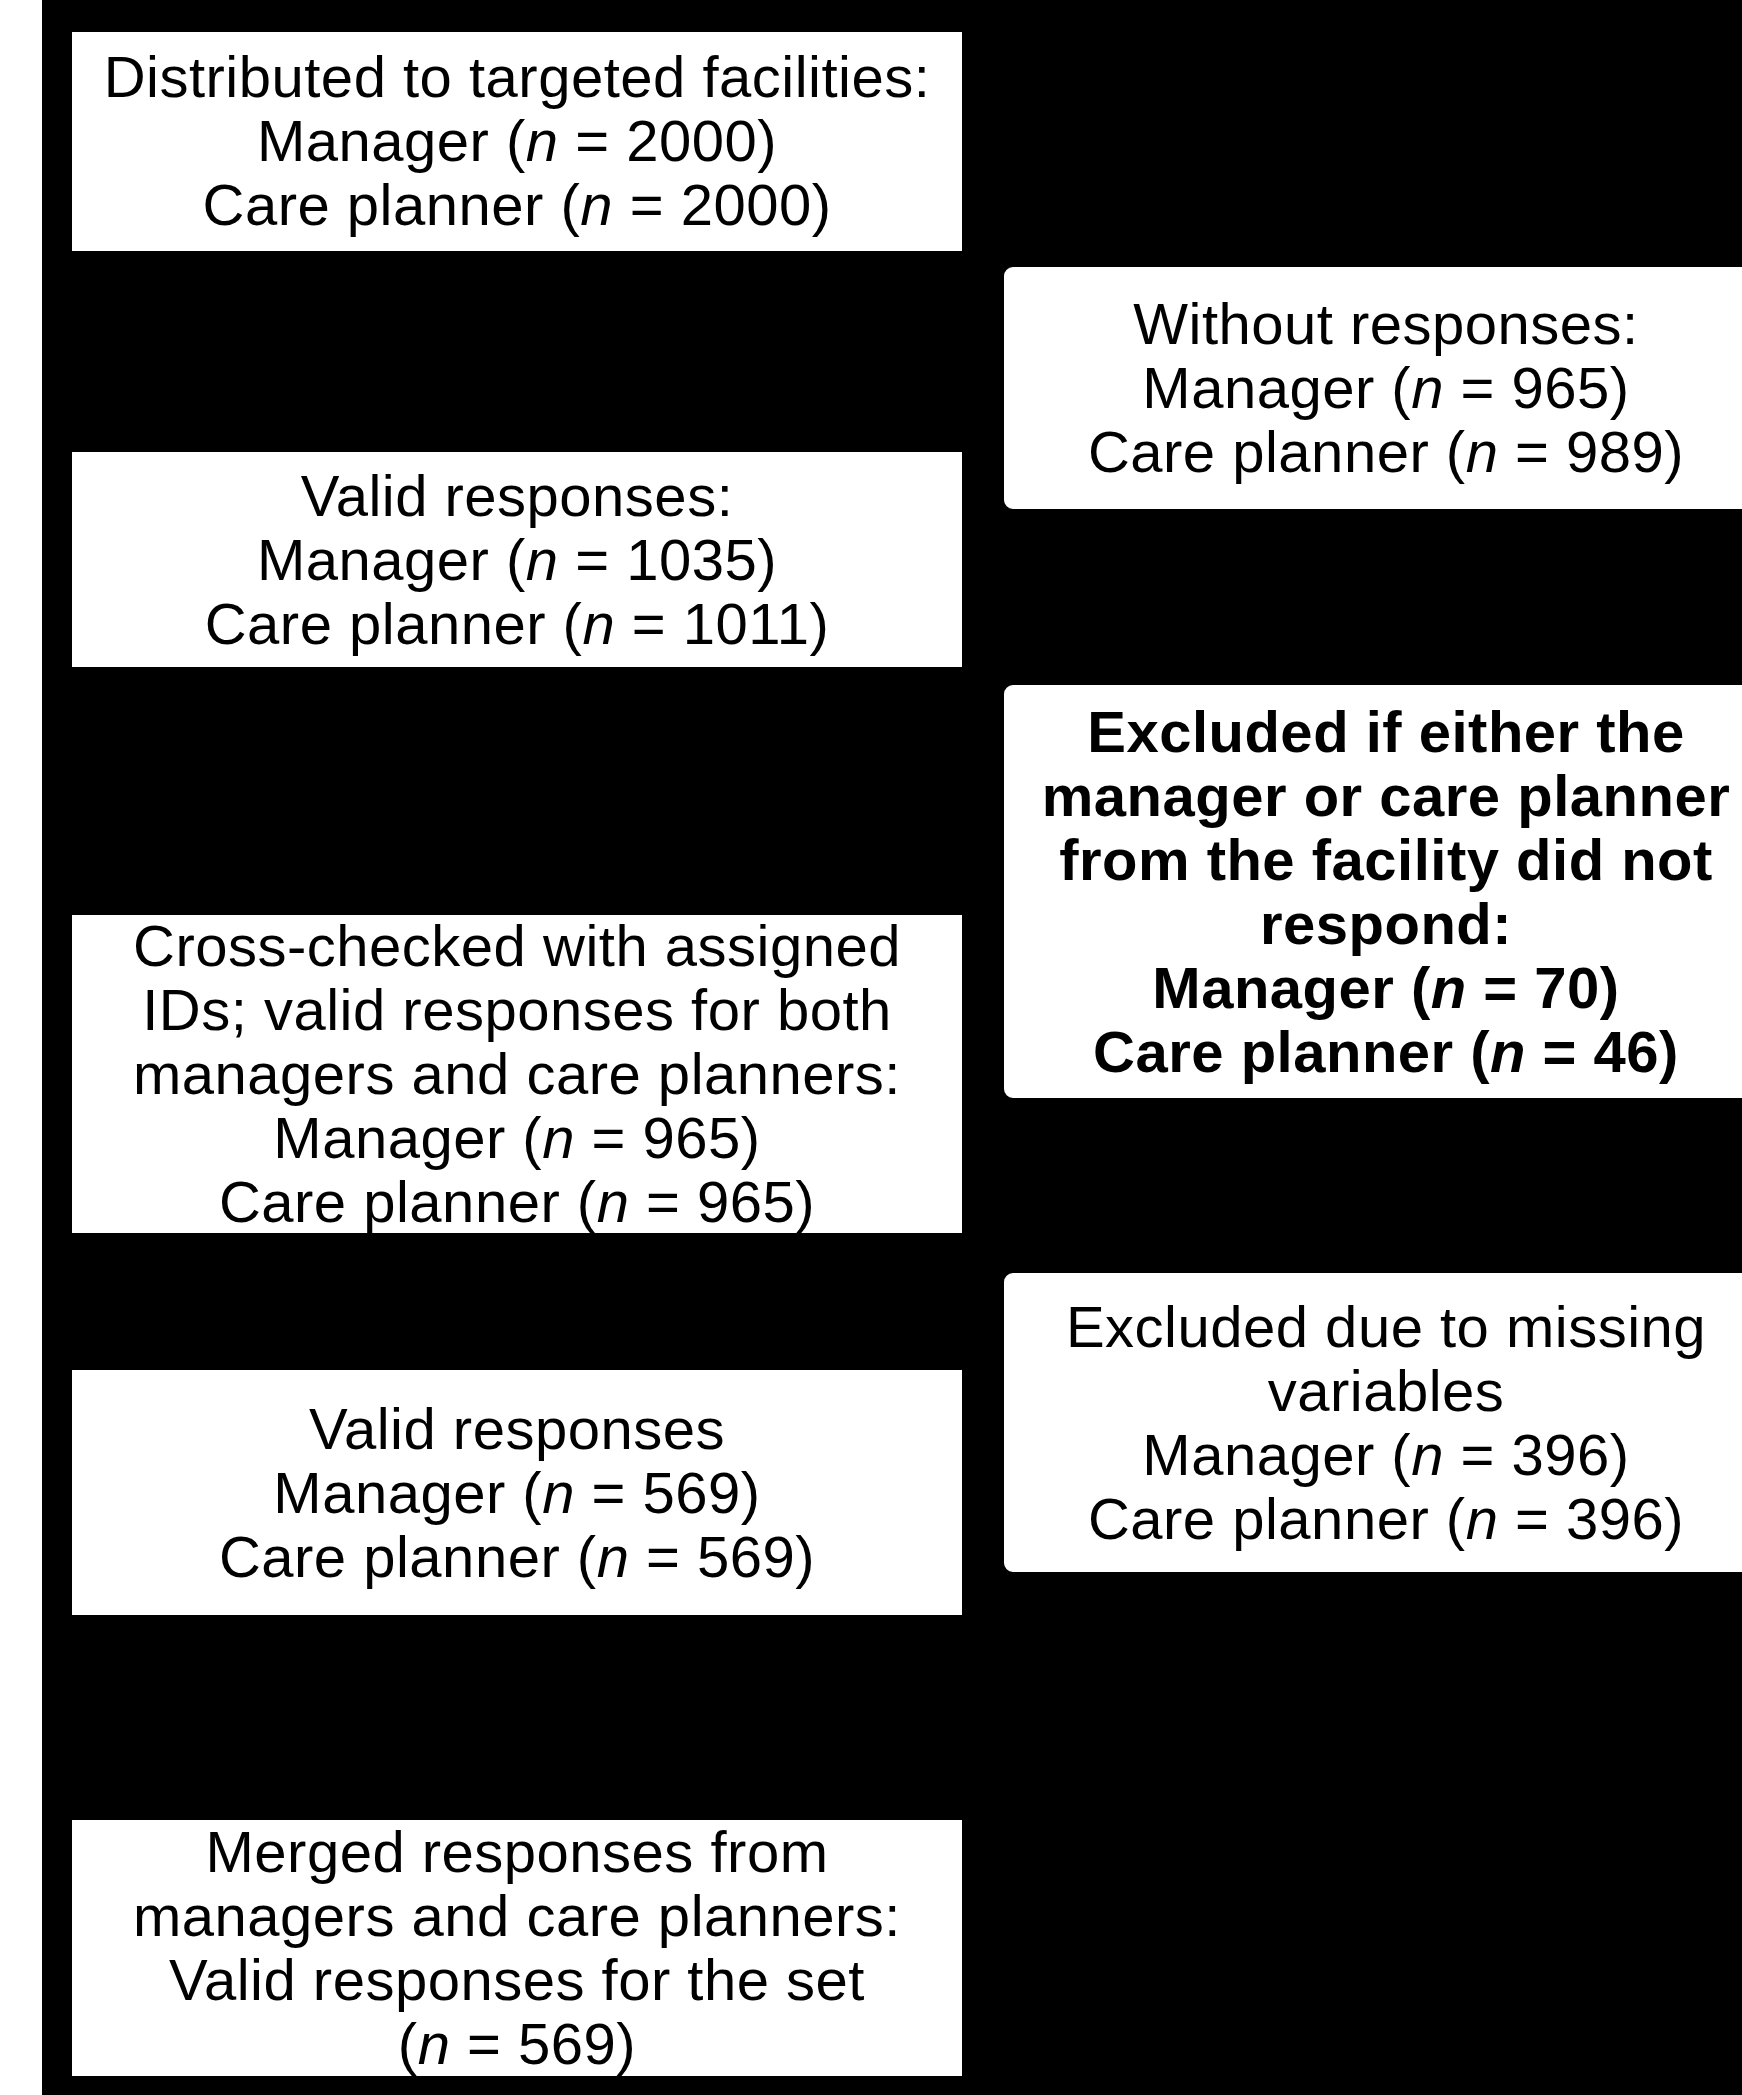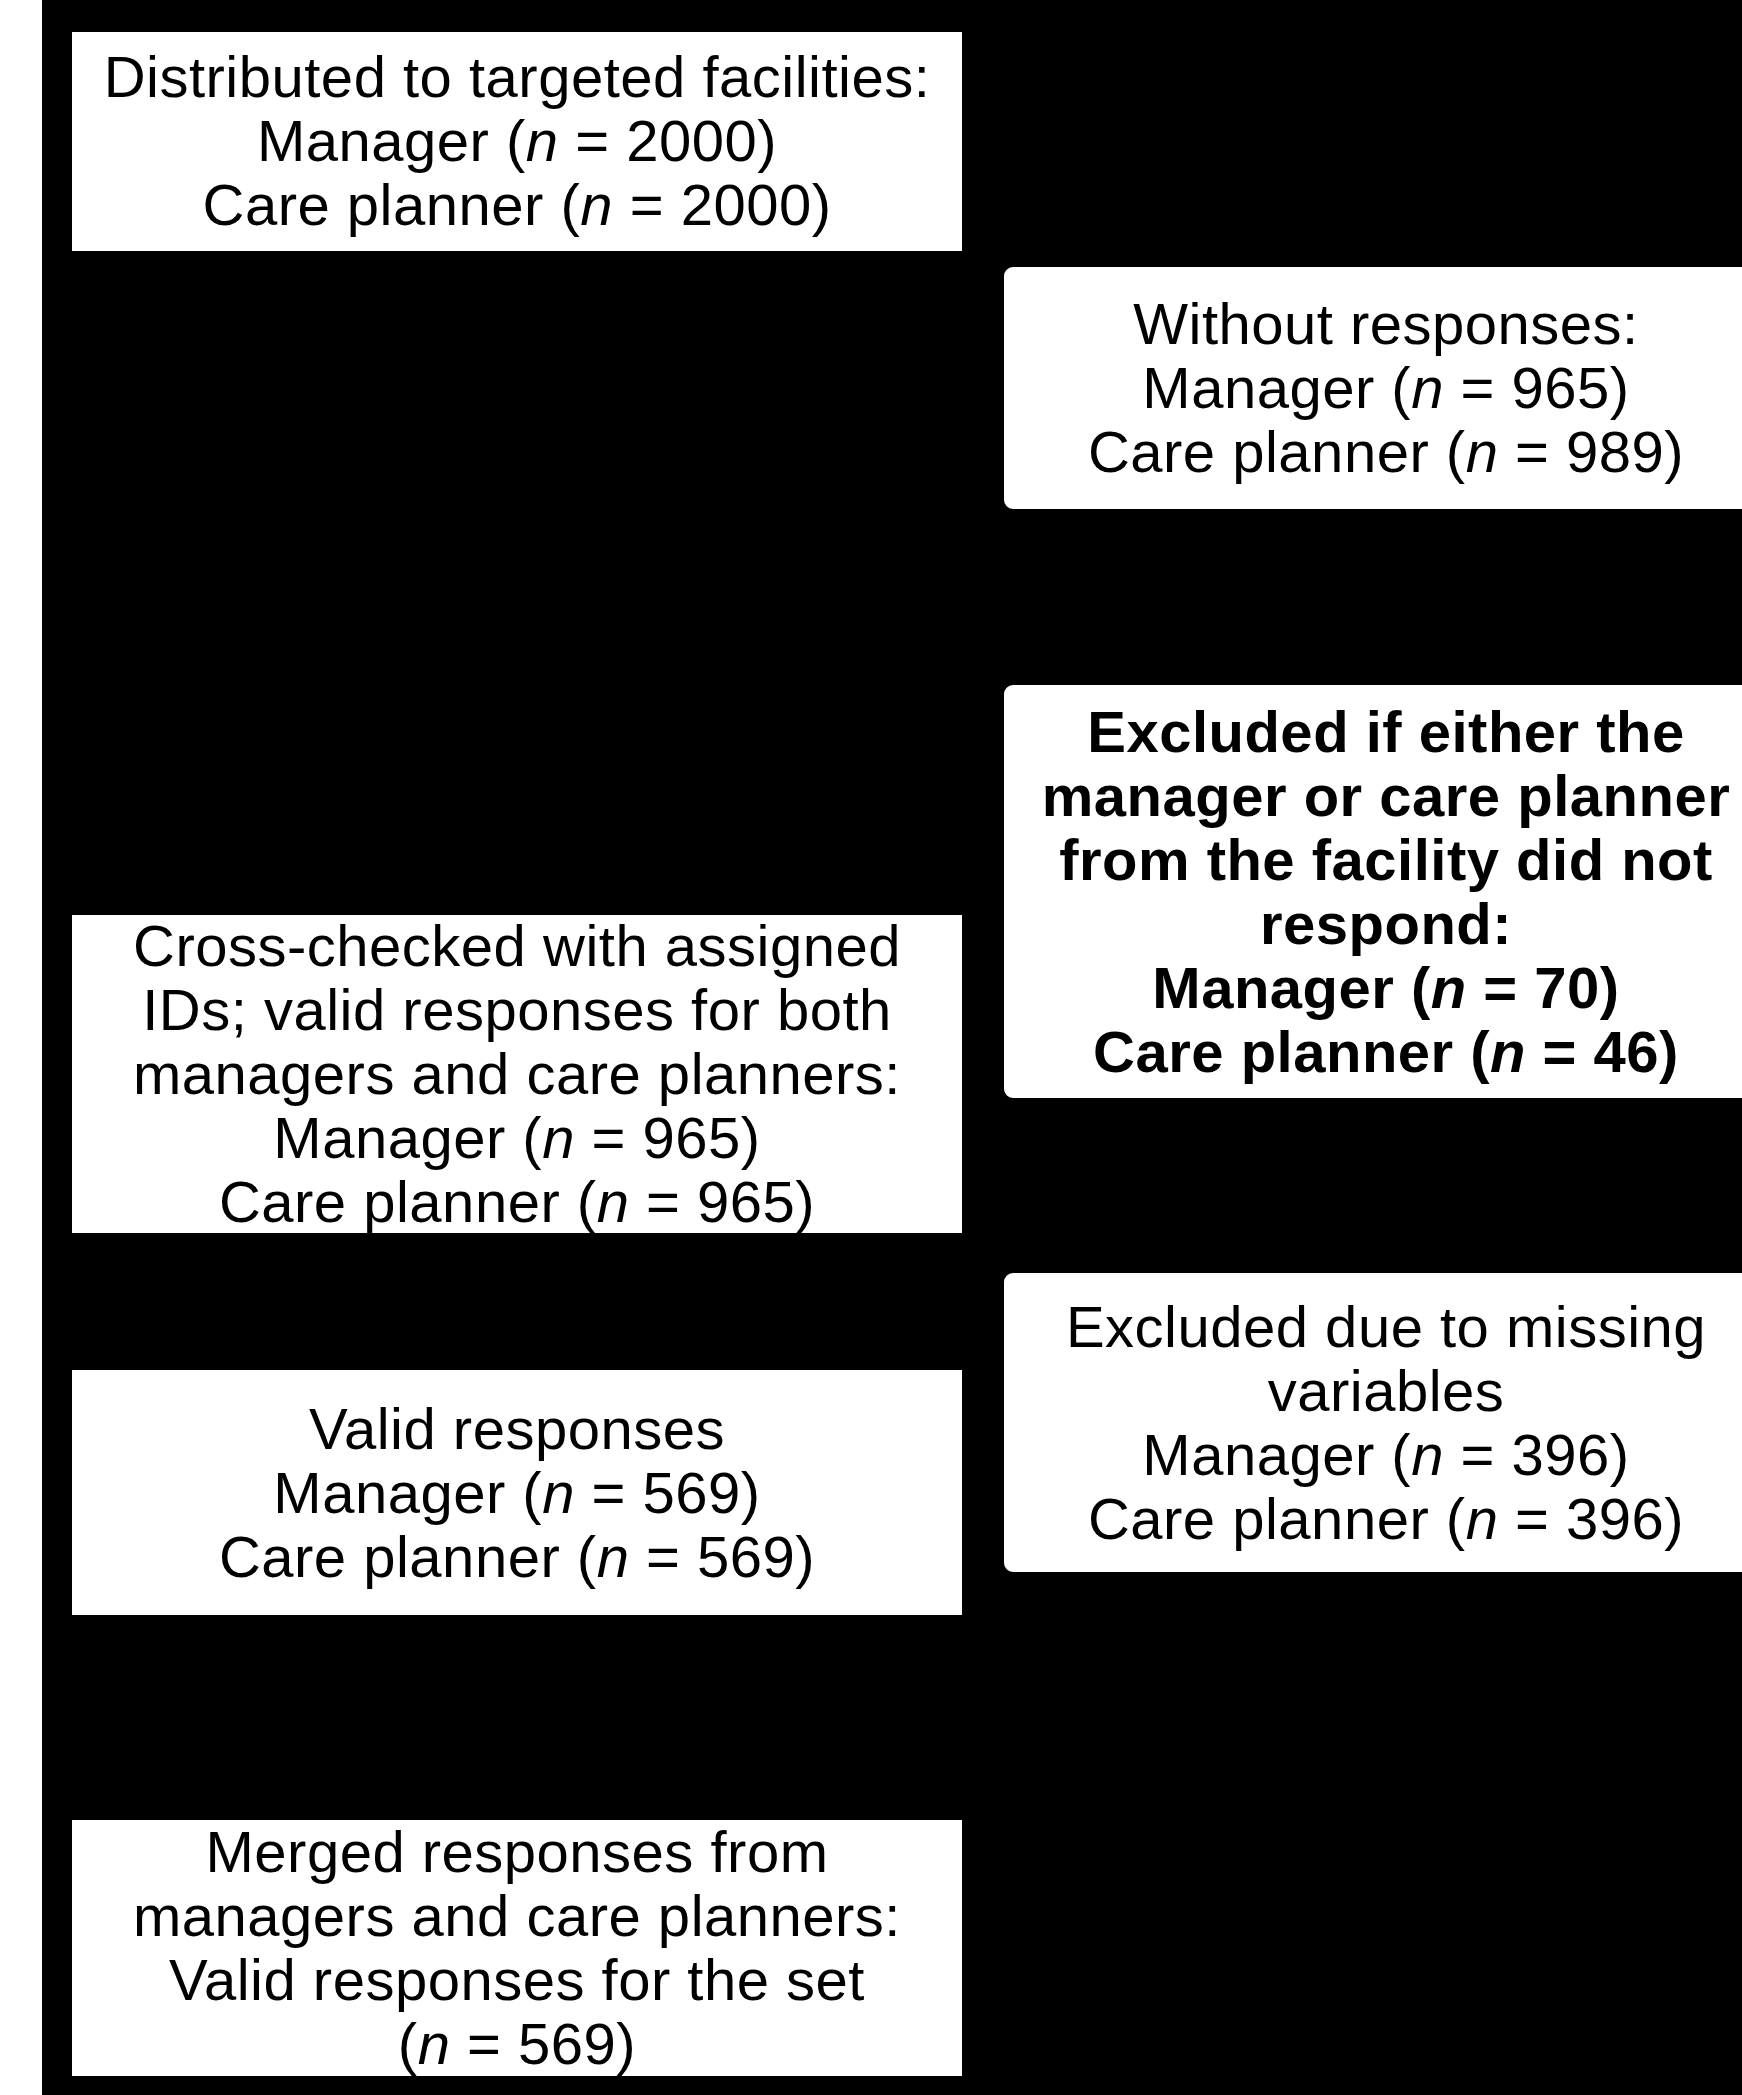--- a/index.html
+++ b/index.html
@@ -91,20 +91,23 @@
   </svg>
 
   <div class="box col-l" id="box-distributed">
     <div class="lines">Distributed to targeted facilities:<br>Manager (<i>n</i> = 2000)<br>Care planner (<i>n</i> = 2000)</div>
   </div>
 
   <div class="box col-r" id="box-without-responses">
     <div class="lines">Without responses:<br>Manager (<i>n</i> = 965)<br>Care planner (<i>n</i> = 989)</div>
   </div>
 
+  <div class="box col-l" id="box-valid-responses">
+    <div class="lines">Valid responses:<br>Manager (<i>n</i> = 1035)<br>Care planner (<i>n</i> = 1011)</div>
+  </div>
 
   <div class="box col-r" id="box-excluded-nonresp">
     <div class="lines">Excluded if either the<br>manager or care planner<br>from the facility did not<br>respond:<br>Manager (<i>n</i> = 70)<br>Care planner (<i>n</i> = 46)</div>
   </div>
 
   <div class="box col-l" id="box-cross-checked">
     <div class="lines">Cross-checked with assigned<br>IDs; valid responses for both<br>managers and care planners:<br>Manager (<i>n</i> = 965)<br>Care planner (<i>n</i> = 965)</div>
   </div>
 
   <div class="box col-r" id="box-excluded-missing">

